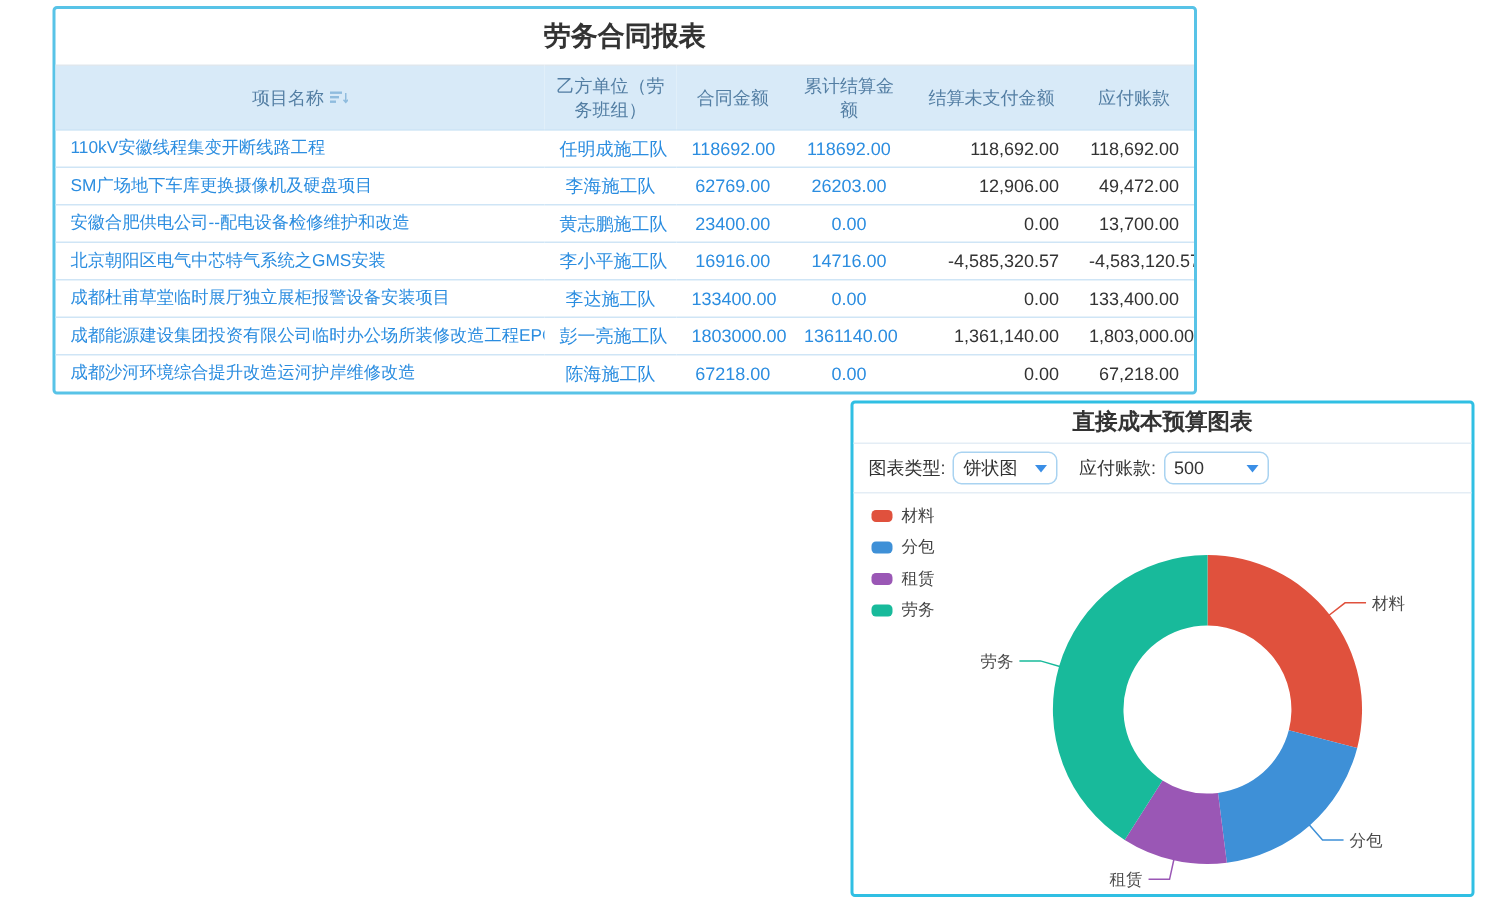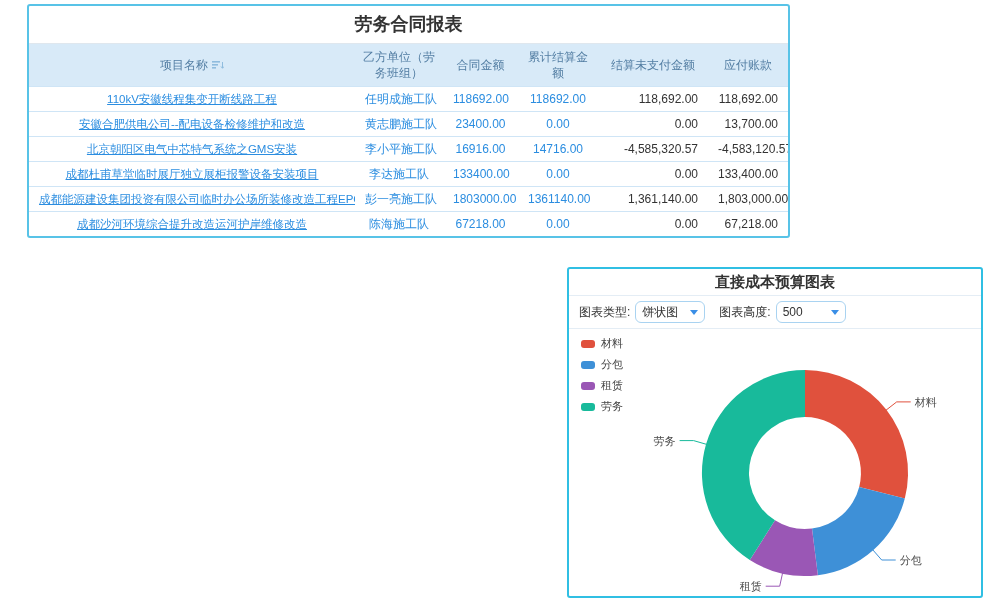--- a/index.html
+++ b/index.html
@@ -2,36 +2,36 @@
 <html><head>
 <meta charset="utf-8">
 <style>
   html,body{margin:0;padding:0;}
   body{
     width:1000px;height:600px;background:#ffffff;position:relative;overflow:hidden;
     font-family:"Liberation Sans","DejaVu Sans",sans-serif;color:#333;
   }
   
   .table-panel{
-    position:absolute;left:27px;top:4px;width:763px;box-sizing:border-box;
+    position:absolute;left:35px;top:4px;width:763px;box-sizing:border-box;
     border:2px solid #58c3e7;border-radius:3px;background:#fff;
   }
   .table-title{
     height:37px;line-height:37px;text-align:center;font-size:18px;font-weight:bold;color:#333;
   }
   table.report{border-collapse:collapse;table-layout:fixed;width:759px;font-size:12px;}
   table.report thead th{
     background:#d8eaf8;color:#537ea3;font-weight:normal;text-align:center;
     padding:4px 6px;height:34px;border-top:1px solid #dfe7ee;line-height:16px;
   }
   table.report td{
     padding:0 10px;height:24px;line-height:24px;border-top:1px solid #cfe5f6;
     overflow:hidden;white-space:nowrap;
   }
-  td.c0{color:#2b8de0;text-align:center;font-size:11.5px;padding:0 4px 0 6px;text-decoration:underline;}
+  td.c0{color:#2b8de0;text-align:left;font-size:11.5px;padding:0 4px 0 6px;}
   td.c1{color:#2b8de0;text-align:center;padding:0 4px;margin-top:32px;}
   td.c2,td.c3{color:#2b8de0;text-align:center;}
   td.c4,td.c5{color:#333;text-align:right;}
   .sort-icon{display:inline-block;vertical-align:-1px;margin-left:4px;}
   
   .chart-panel{
     position:absolute;left:567px;top:267px;width:416px;height:331px;box-sizing:border-box;
     border:2px solid #30bfe3;border-radius:3px;background:#fff;
   }
   .chart-title{
@@ -95,20 +95,28 @@
     <tbody id="table-body">
         <tr>
           <td class="c0">110kV安徽线程集变开断线路工程</td>
           <td class="c1">任明成施工队</td>
           <td class="c2">118692.00</td>
           <td class="c3">118692.00</td>
           <td class="c4">118,692.00</td>
           <td class="c5">118,692.00</td>
         </tr>
         <tr>
+          <td class="c0">SM广场地下车库更换摄像机及硬盘项目</td>
+          <td class="c1">李海施工队</td>
+          <td class="c2">62769.00</td>
+          <td class="c3">26203.00</td>
+          <td class="c4">12,906.00</td>
+          <td class="c5">49,472.00</td>
+        </tr>
+        <tr>
           <td class="c0">安徽合肥供电公司--配电设备检修维护和改造</td>
           <td class="c1">黄志鹏施工队</td>
           <td class="c2">23400.00</td>
           <td class="c3">0.00</td>
           <td class="c4">0.00</td>
           <td class="c5">13,700.00</td>
         </tr>
         <tr>
           <td class="c0">北京朝阳区电气中芯特气系统之GMS安装</td>
           <td class="c1">李小平施工队</td>
@@ -149,21 +157,21 @@
   <div class="chart-title">直接成本预算图表</div>
   <div class="chart-controls" id="chart-controls">
       <div class="ctl-group">
         <span class="ctl-label">图表类型:</span>
         <div class="fake-select">
           <span class="val">饼状图</span>
           <span class="caret"></span>
         </div>
       </div>
       <div class="ctl-group">
-        <span class="ctl-label">图表高度:</span>
+        <span class="ctl-label">应付账款:</span>
         <div class="fake-select">
           <span class="val">500</span>
           <span class="caret"></span>
         </div>
       </div>
     </div>
   <div class="chart-area">
     <ul class="legend" id="legend">
         <li>
           <span class="swatch" style="background: rgb(224, 81, 61);"></span>

